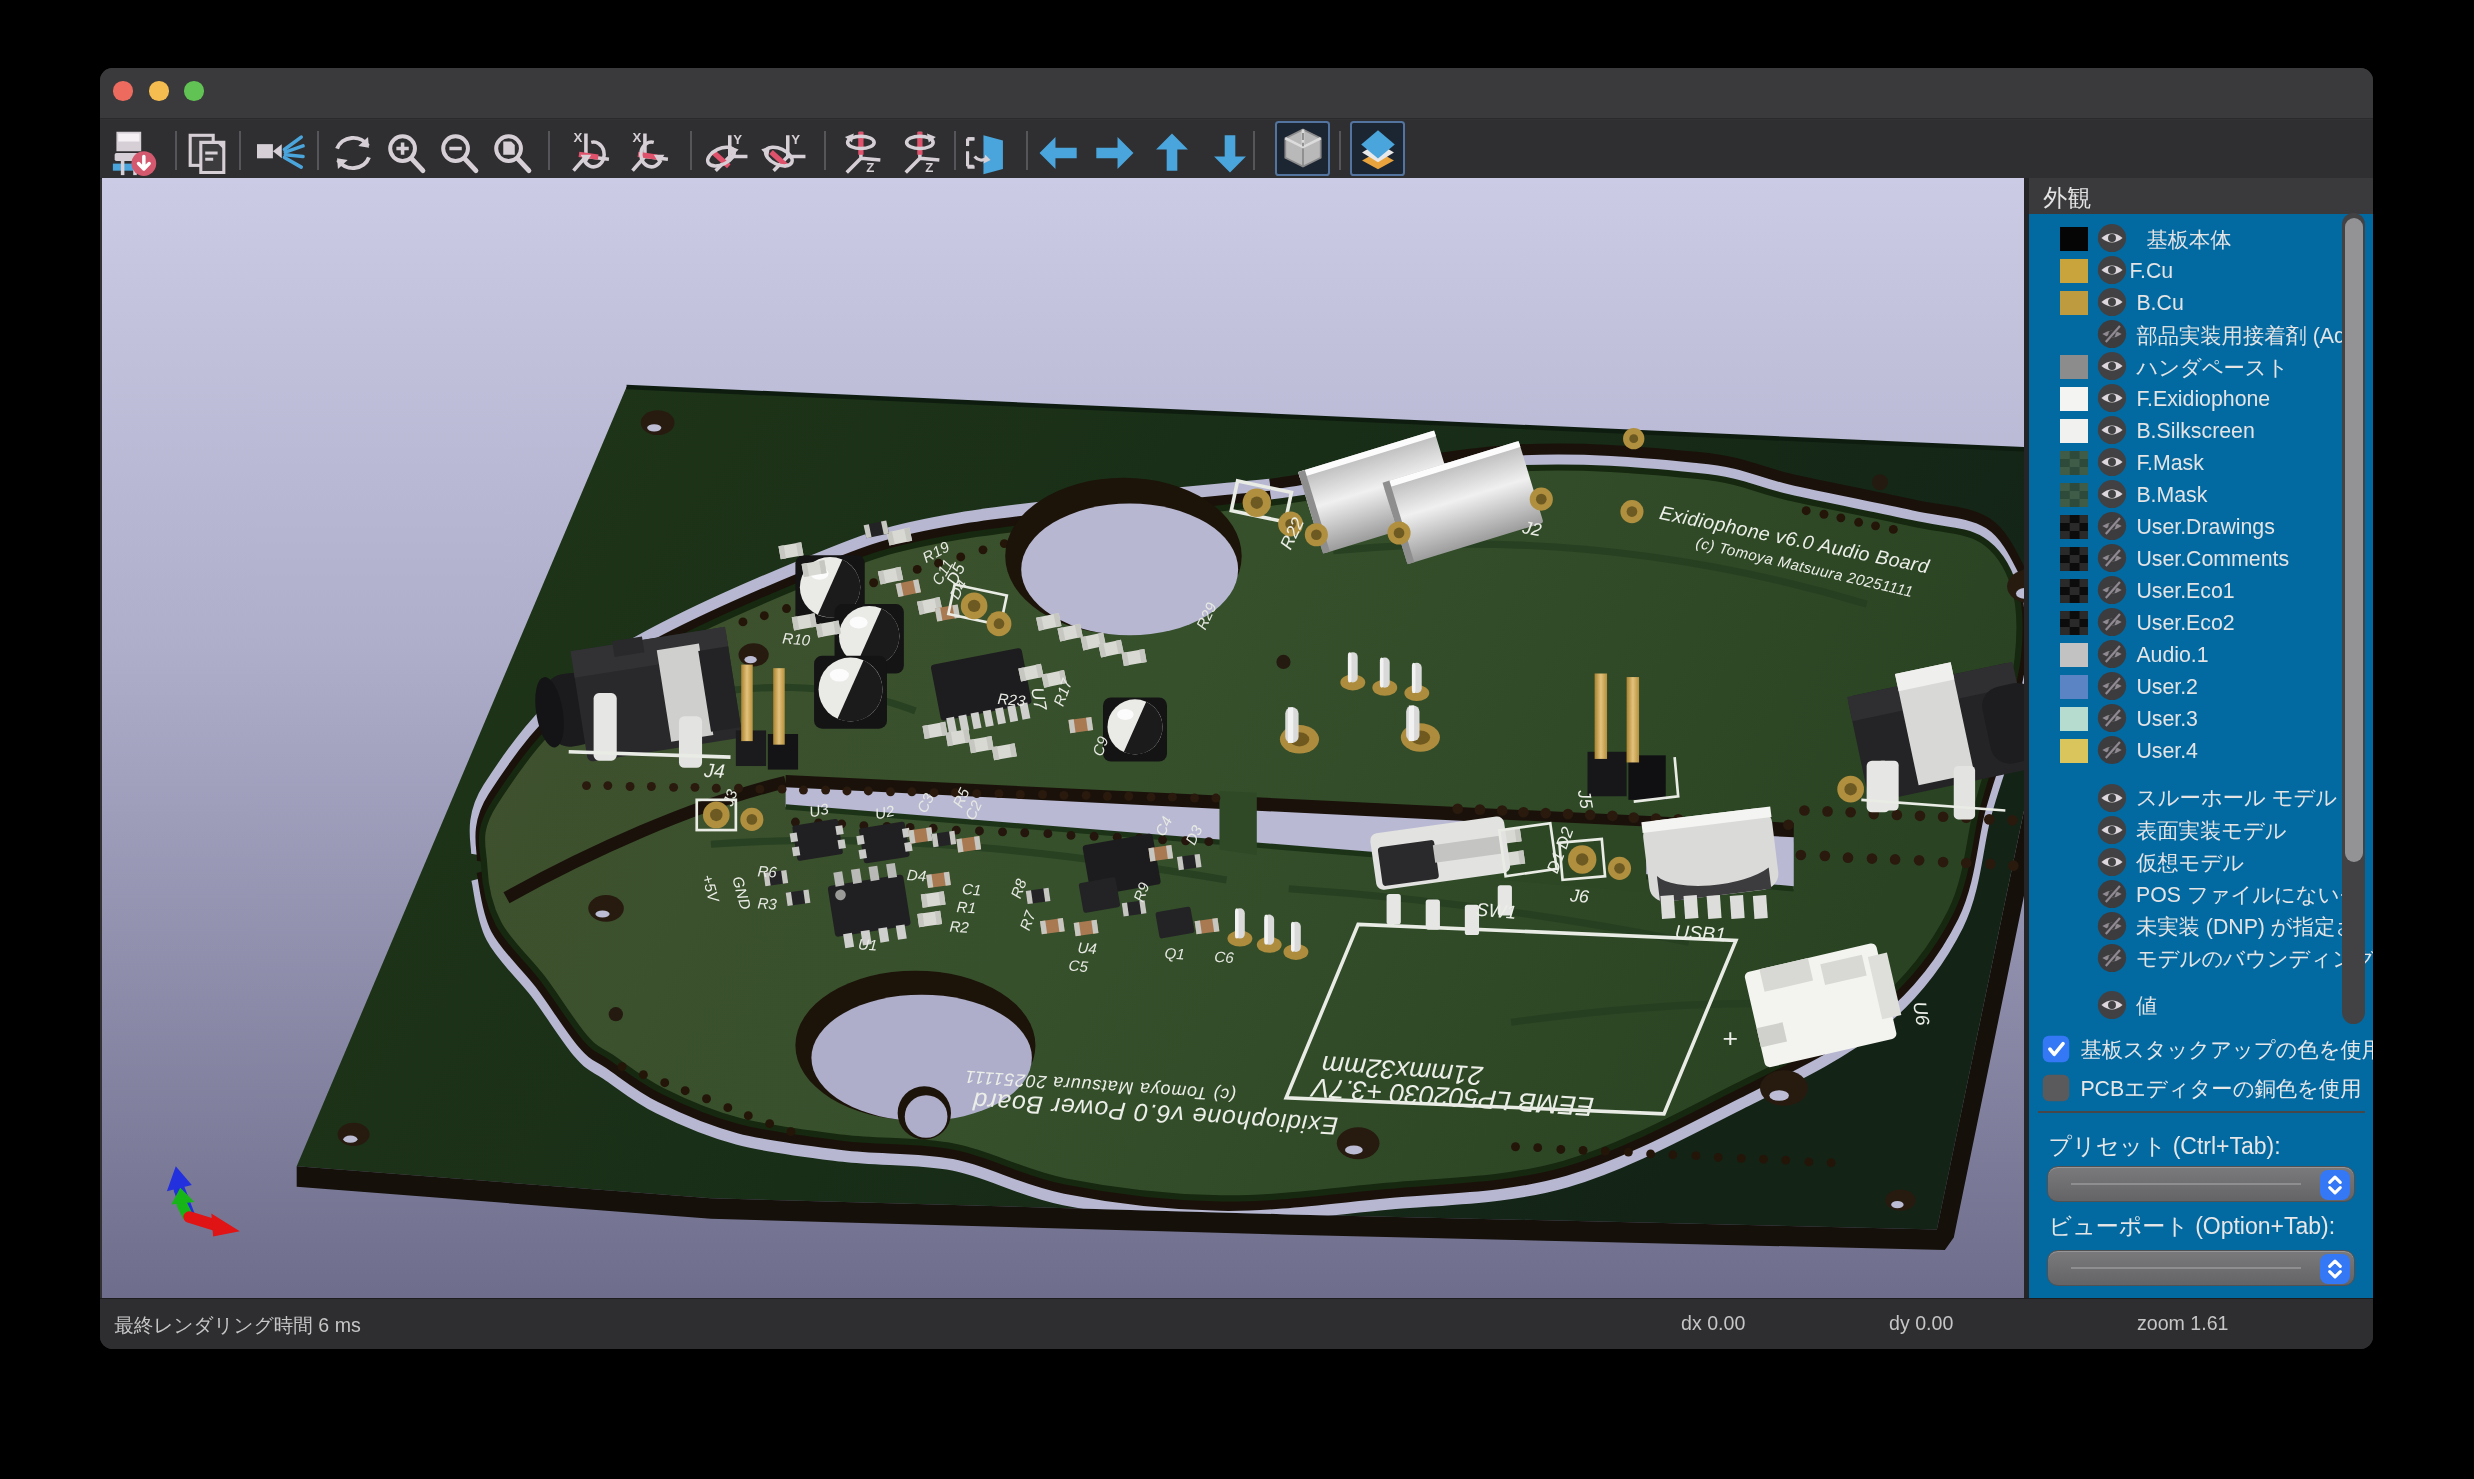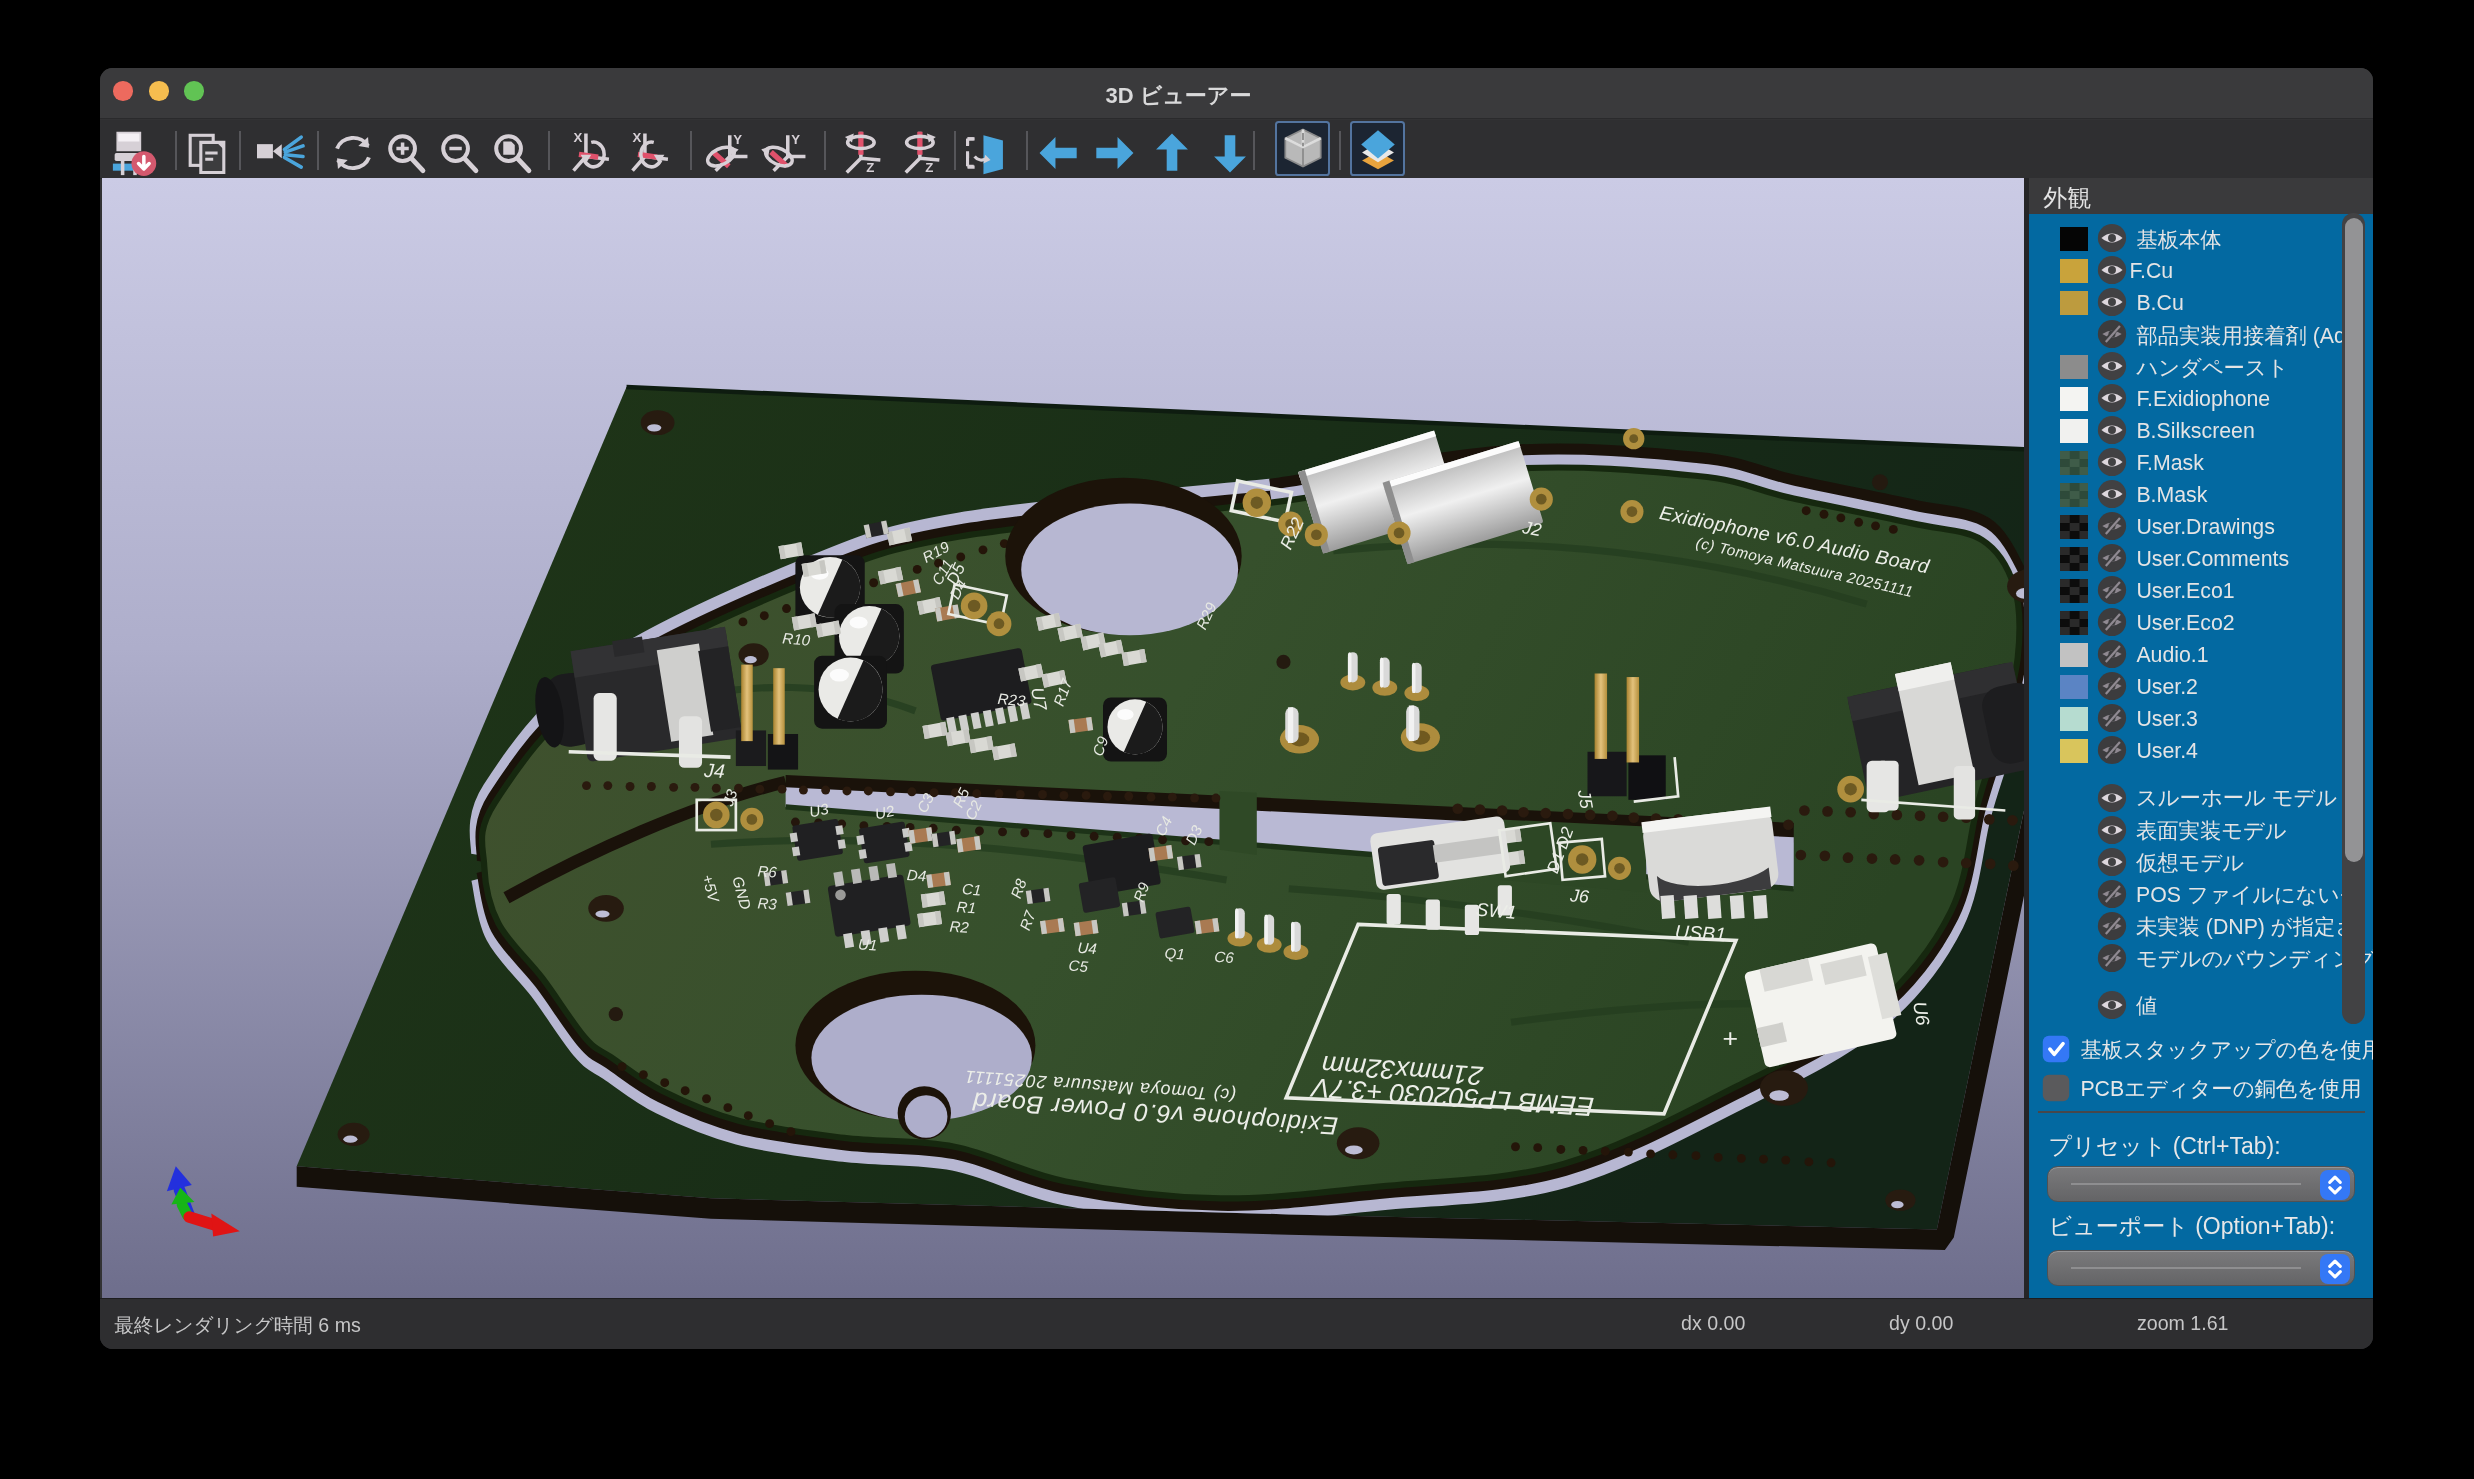--- a/index.html
+++ b/index.html
@@ -19,21 +19,20 @@
                color:#e3e3e4; font-size:24px; padding-left:14.2px; padding-top:3.6px; }
   #statusbar { position:absolute; left:0; top:1230px; width:100%; height:51px; background:#2e2e30;
                 border-top:0.9px solid #1d1d1f; color:#c6c6c7; font-size:19.6px; }
 </style></head>
 <body>
 <div id="win">
   <div id="titlebar">
     <div class="tl" style="left:13.3px;background:#ed6a5e"></div>
     <div class="tl" style="left:49px;background:#f5bd4f"></div>
     <div class="tl" style="left:84px;background:#61c354"></div>
-    <div id="title">3D ビューアー</div>
   </div>
   <div id="toolbar">
       <div style="position:absolute;left:11.6px;top:9.8px"><svg width="46" height="46" viewBox="0 0 52 52">
           <path d="M5,2 h28 v22 h-28 z" fill="#d6d0d6"></path>
           <rect x="7" y="4" width="24" height="9" fill="#f4f0f4"></rect>
           <rect x="3" y="26" width="32" height="9" rx="2" fill="#d6d0d6"></rect>
           <rect x="1" y="38" width="26" height="8" fill="#4aa5dc"></rect>
           <rect x="10" y="35" width="4" height="16" fill="#d6d0d6"></rect>
           <rect x="24" y="35" width="4" height="16" fill="#d6d0d6"></rect>
           <circle cx="36" cy="38" r="14" fill="#d4596e"></circle>
@@ -859,21 +858,21 @@
   </div>
   <div id="panel">
     <div id="panelhead">外観</div>
     <div style="position:absolute;left:31px;top:46px;height:30px;display:flex;align-items:center">
         <div style="width:28.4px;height:24px;background:#050505"></div>
         <div style="margin-left:9px"><svg width="30" height="30" viewBox="0 0 34 34">
             <circle cx="17" cy="17" r="16" fill="#414143"></circle>
             <path d="M5,17 Q17,7 29,17 Q17,27 5,17 Z" fill="#ddd7dd"></path>
             <circle cx="17" cy="17" r="4.5" fill="#414143"></circle>
           </svg></div>
-        <div style="margin-left:9px;color:#e4e4e5;font-size:21.3px;white-space:nowrap">基板本体</div>
+        <div style="margin-left:19px;color:#e4e4e5;font-size:21.3px;white-space:nowrap">基板本体</div>
       </div>
       <div style="position:absolute;left:31px;top:78px;height:30px;display:flex;align-items:center">
         <div style="width:28.4px;height:24px;background:#c9a33b"></div>
         <div style="margin-left:9px"><svg width="30" height="30" viewBox="0 0 34 34">
             <circle cx="17" cy="17" r="16" fill="#414143"></circle>
             <path d="M5,17 Q17,7 29,17 Q17,27 5,17 Z" fill="#ddd7dd"></path>
             <circle cx="17" cy="17" r="4.5" fill="#414143"></circle>
           </svg></div>
         <div style="margin-left:2px;color:#e4e4e5;font-size:21.3px;white-space:nowrap">F.Cu</div>
       </div>

